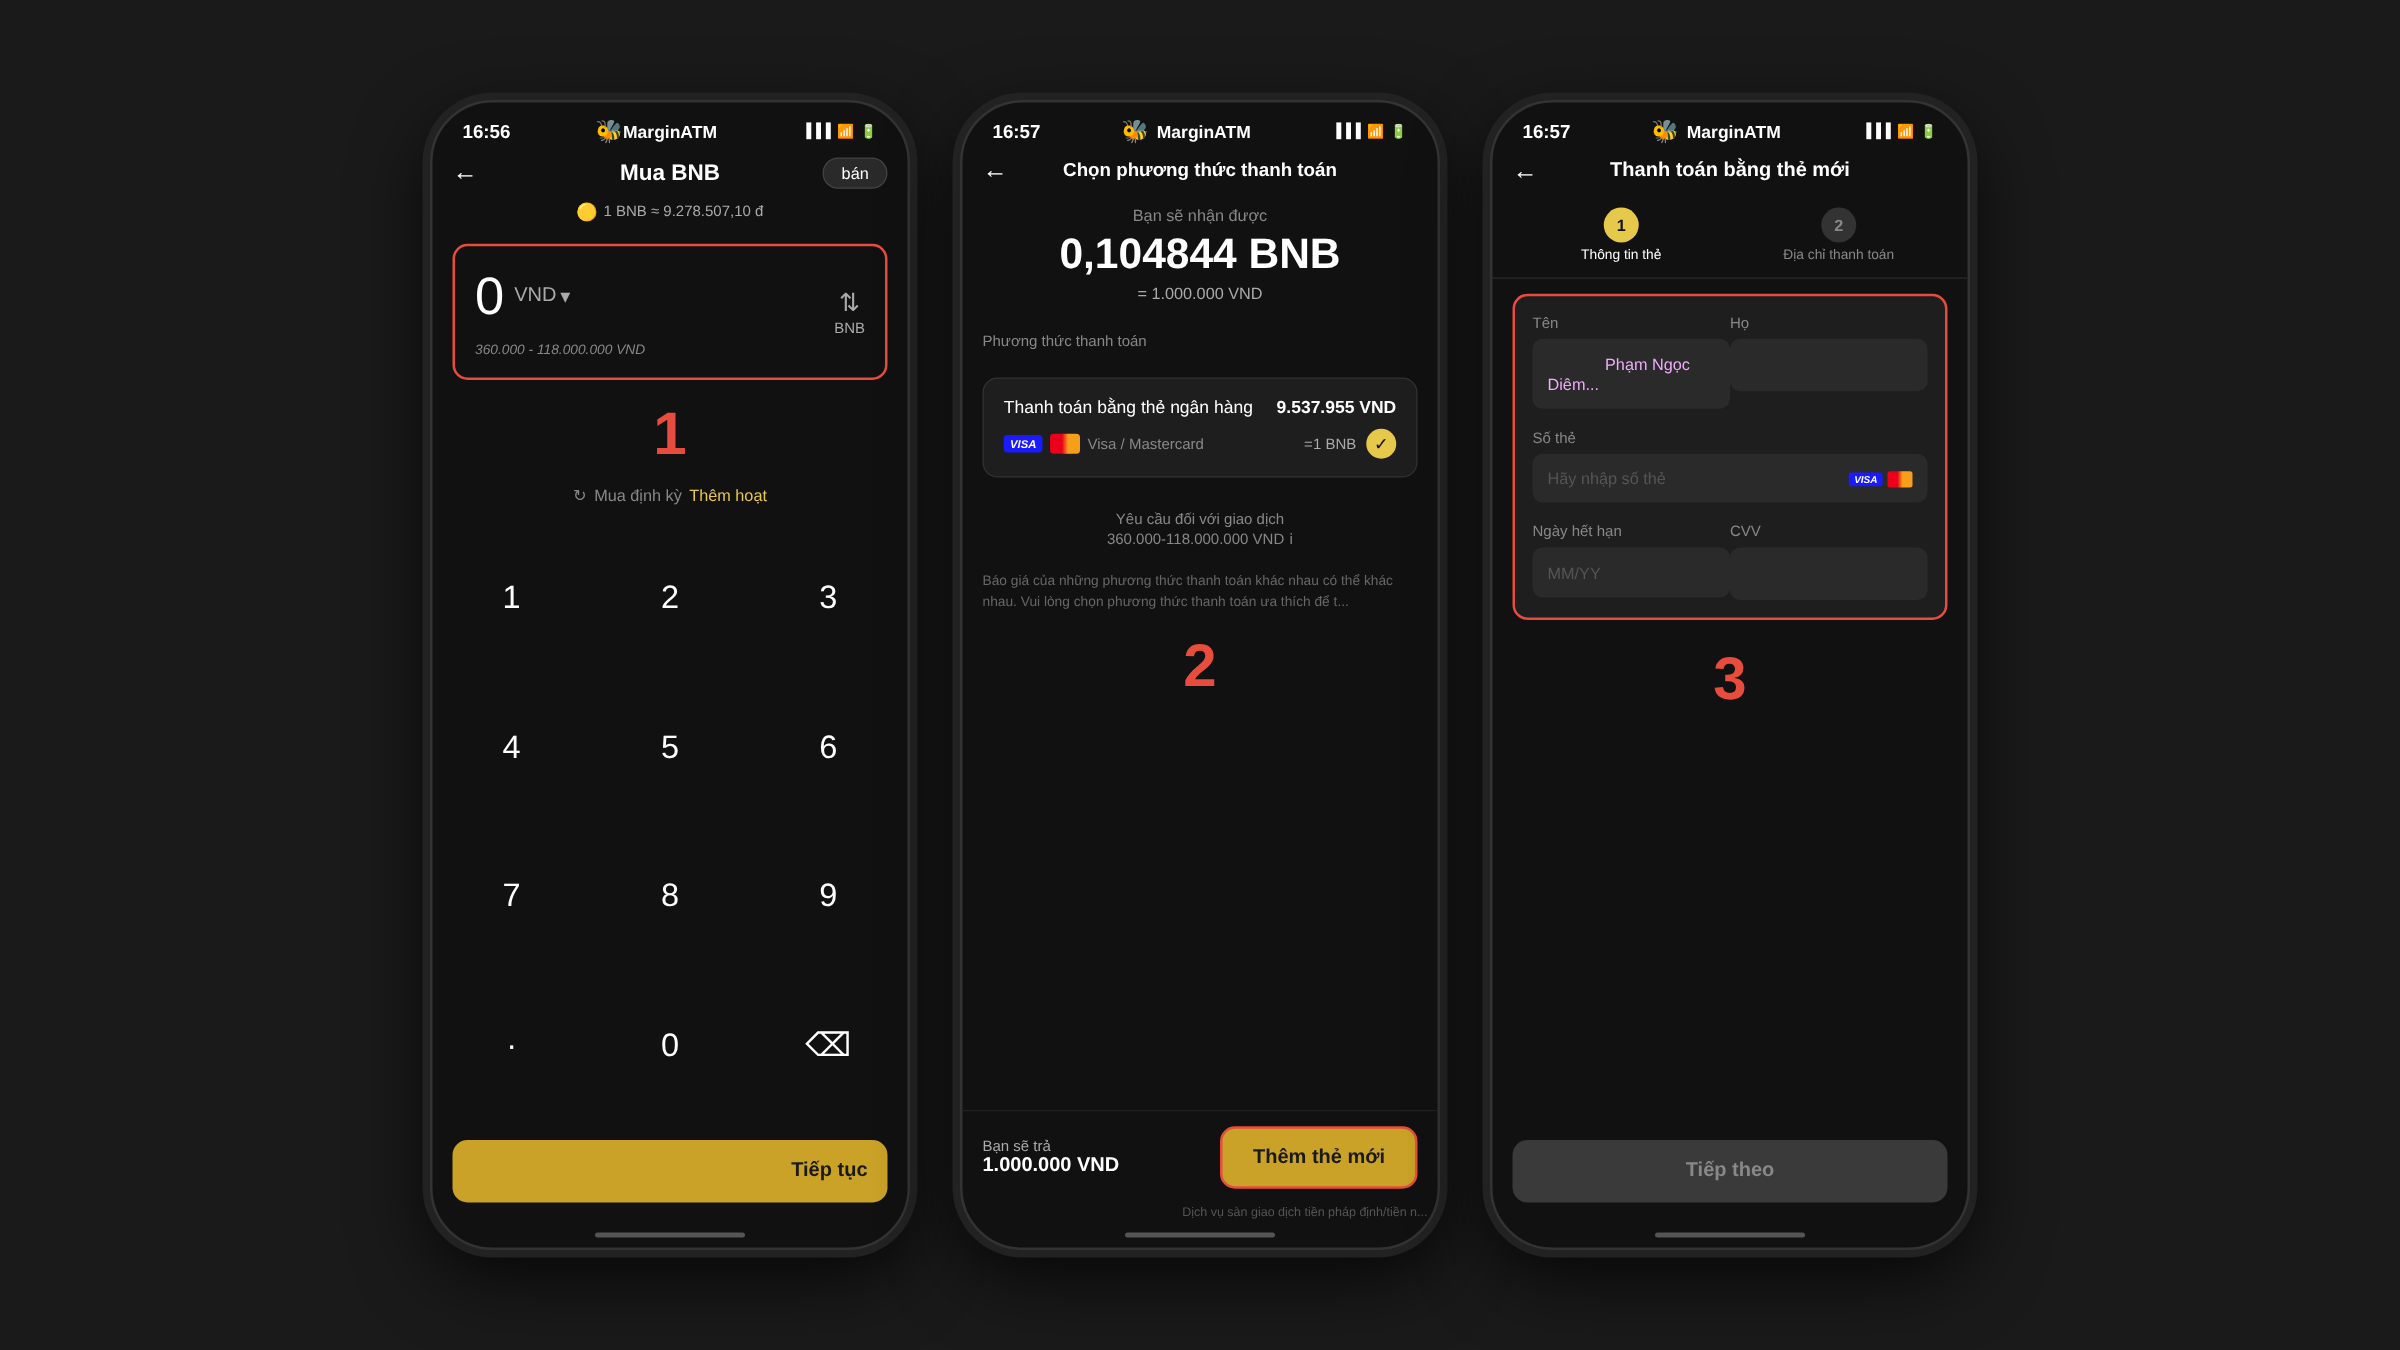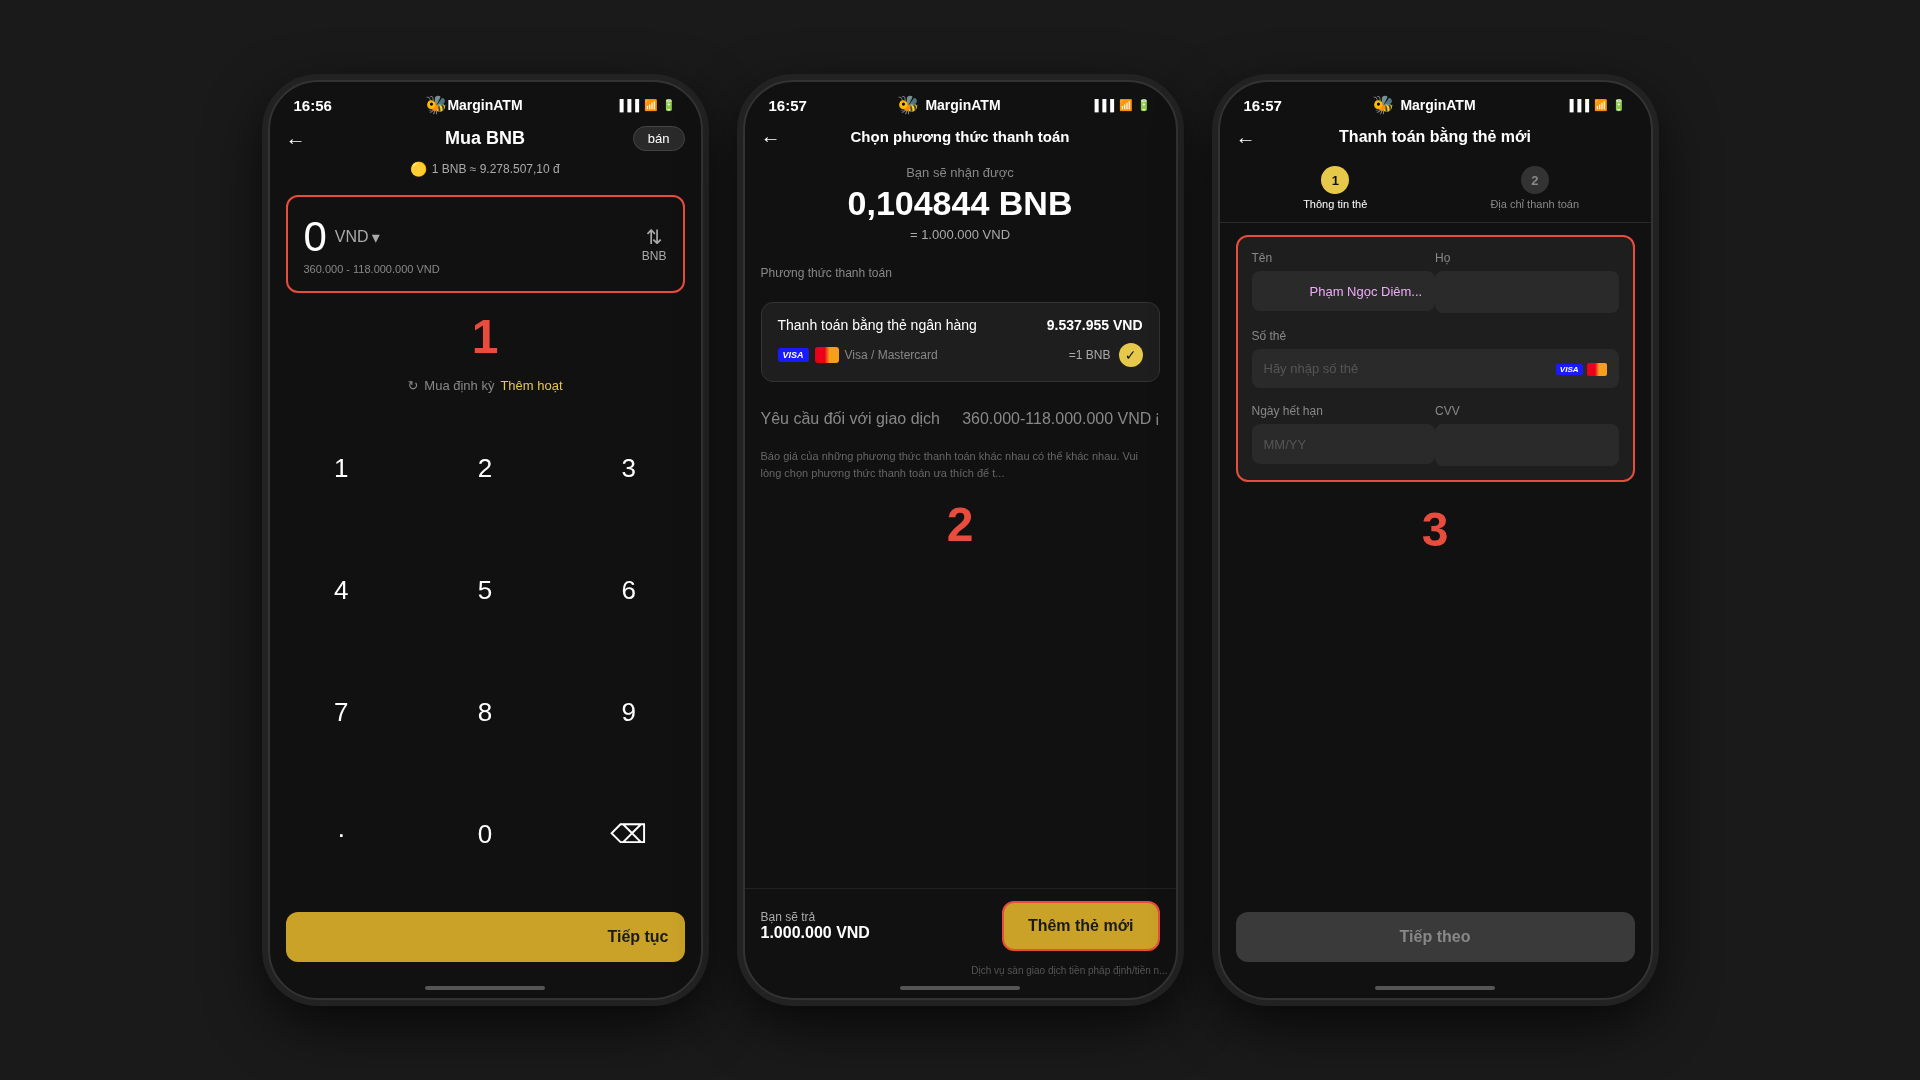--- a/index.html
+++ b/index.html
@@ -10,21 +10,21 @@
       display: flex;
       align-items: center;
       justify-content: center;
       gap: 40px;
       font-family: -apple-system, BlinkMacSystemFont, 'Segoe UI', sans-serif;
       overflow: hidden;
     }
 
     
     .phone {
-      width: 435px;
+      width: 384px;
       height: 920px;
       background: #111;
       border-radius: 50px;
       border: 2px solid #333;
       overflow: hidden;
       position: relative;
       display: flex;
       flex-direction: column;
       box-shadow: 0 0 0 6px #222, 0 20px 60px rgba(0,0,0,0.8);
     }
@@ -127,21 +127,22 @@
     .amount-currency {
       font-size: 16px;
       color: #aaa;
       display: flex;
       align-items: center;
       gap: 3px;
     }
     .amount-range {
       font-size: 11px;
       color: #888;
-      margin-top: 2px;
+      margin-top: 13px;
+      font-style: italic;
     }
     .swap-icon {
       color: #aaa;
       font-size: 20px;
       display: flex;
       flex-direction: column;
       align-items: center;
     }
     .bnb-label { color: #aaa; font-size: 12px; }
 
@@ -281,21 +282,22 @@
       color: #111;
       font-size: 14px;
     }
 
     .requirement-row {
       display: flex;
       justify-content: space-between;
       align-items: center;
       padding: 10px 16px;
       color: #888;
-      font-size: 16px;
+      font-size: 12px;
+      flex-direction: column;
     }
 
     .notice-text {
       margin: 8px 16px;
       color: #666;
       font-size: 11px;
       line-height: 1.5;
     }
 
     .bottom-bar {

